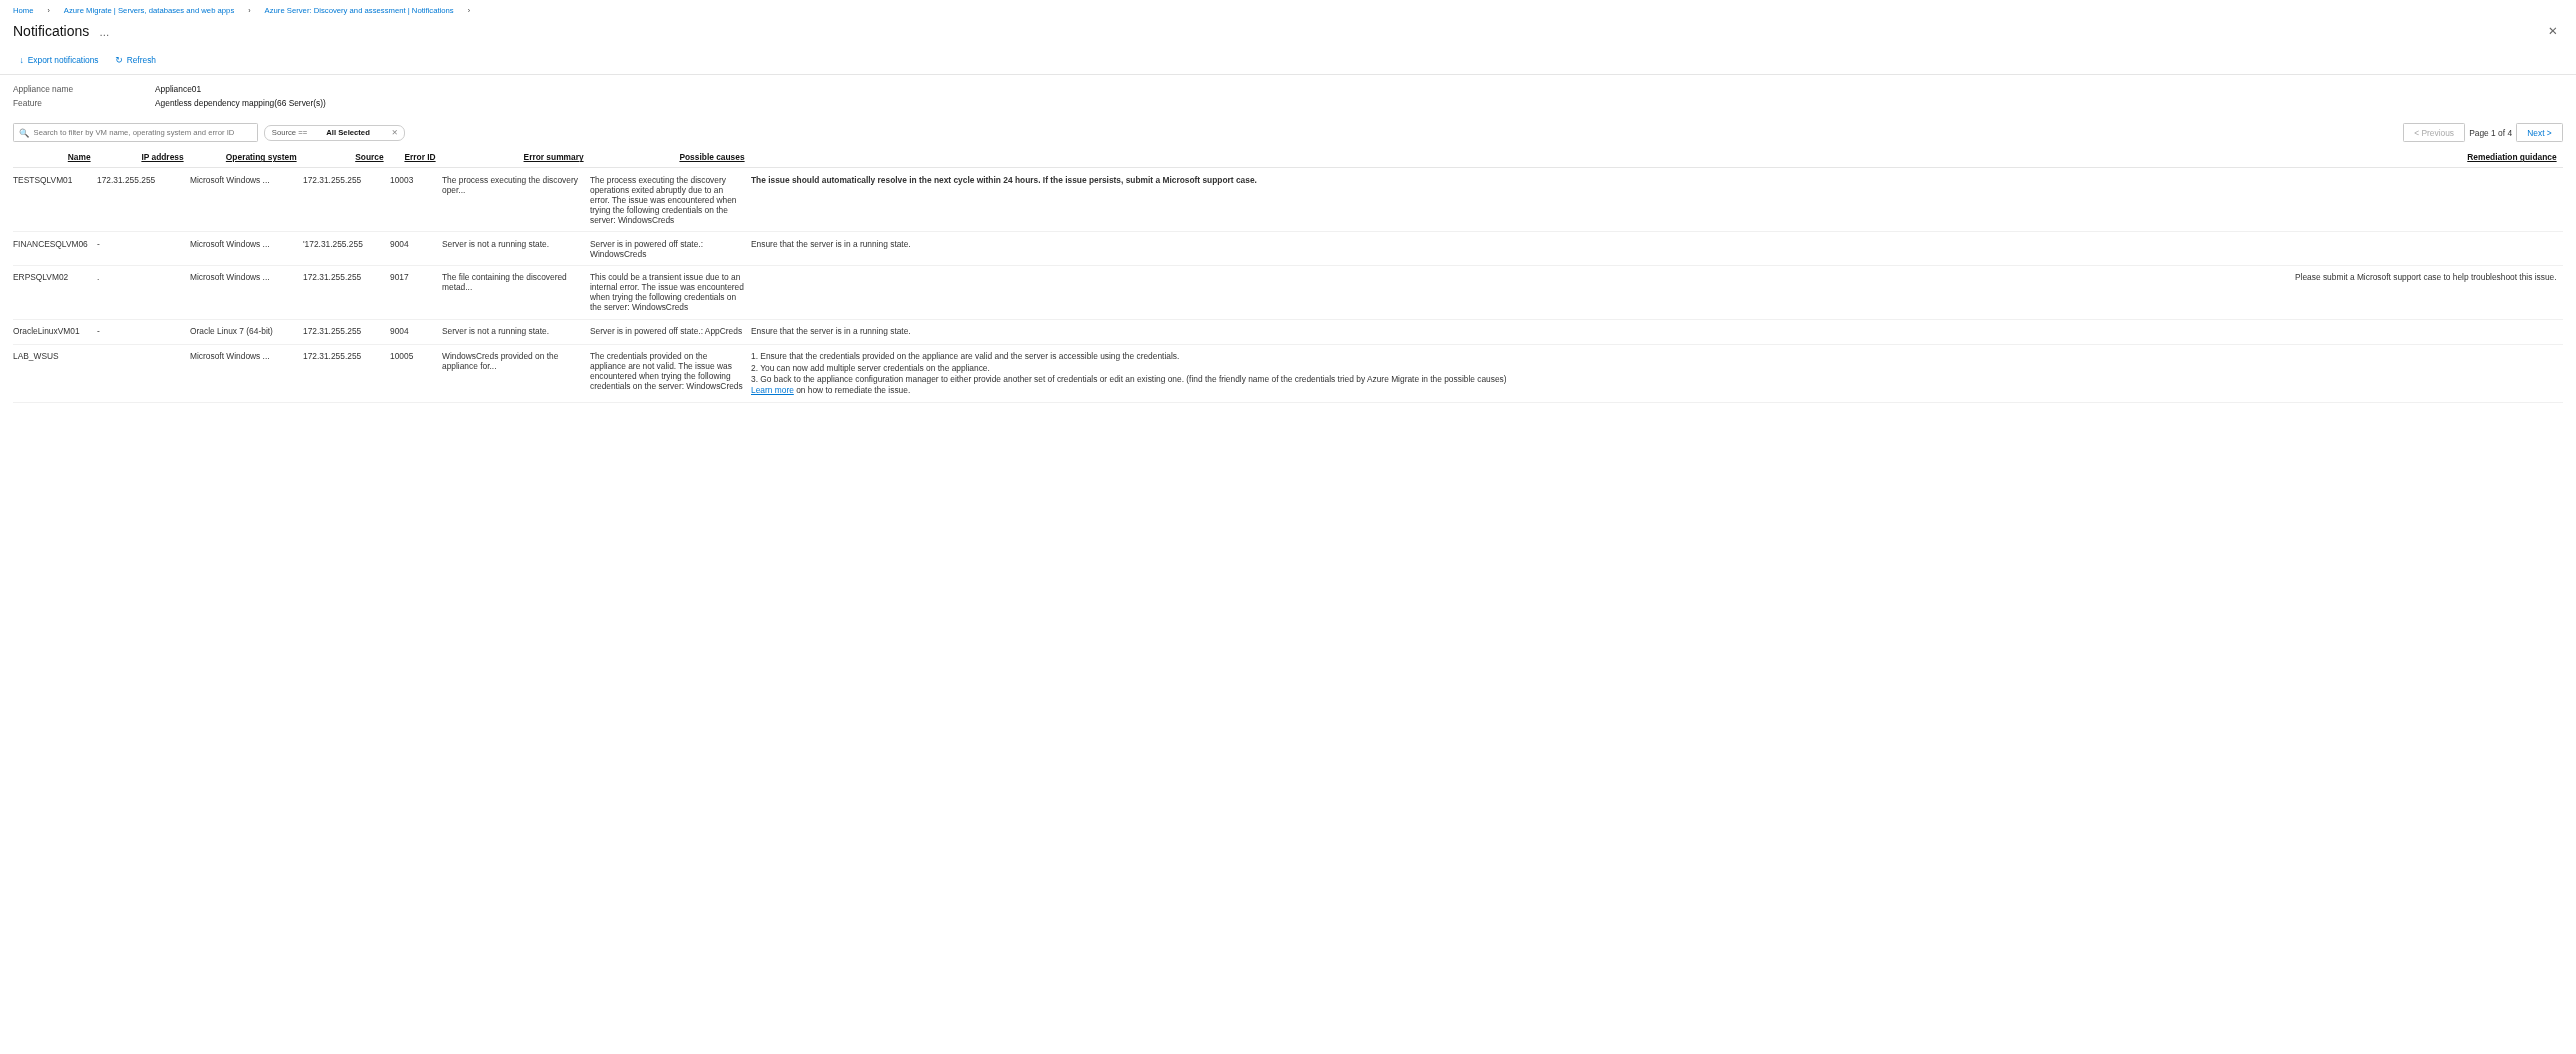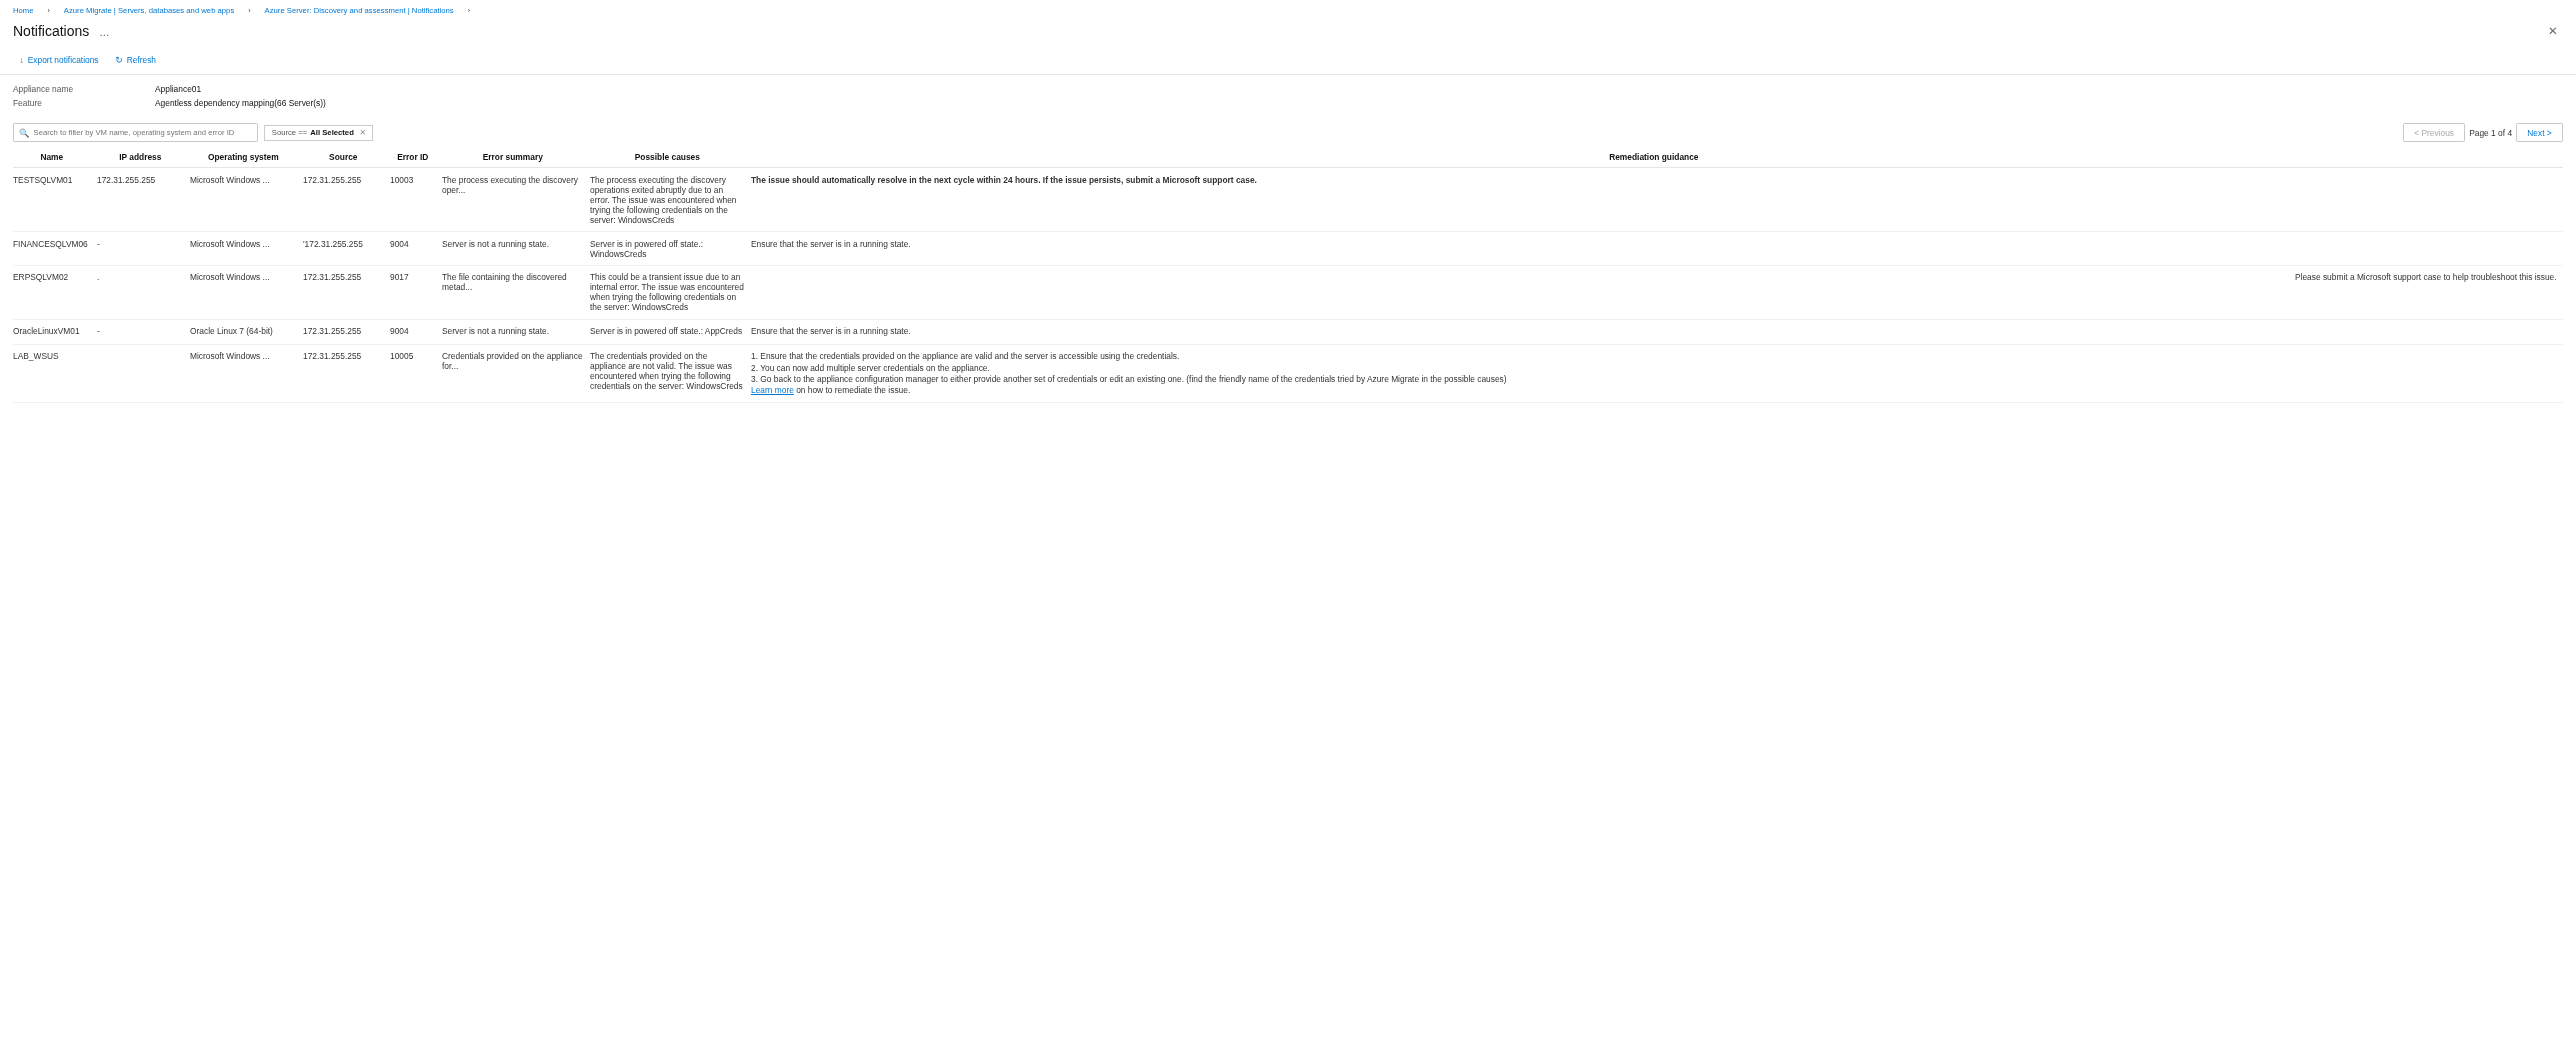--- a/index.html
+++ b/index.html
@@ -23,34 +23,34 @@
     .meta-section { padding: 9px 13px 6.4px; }
     .meta-row { display: flex; align-items: center; margin-bottom: 3.9px; }
     .meta-label { width: 142px; color: #555; font-size: 8.4px; }
     .meta-value { color: #111; font-size: 8.4px; }
     
     .filter-bar { display: flex; align-items: center; justify-content: space-between; padding: 5.2px 13px; }
     .filter-bar-left { display: flex; align-items: center; gap: 6.4px; }
     .search-box { display: flex; align-items: center; border: 0.6px solid #c8c8c8; border-radius: 1.3px; padding: 3.2px 5.2px; width: 245px; background: #fff; }
     .search-box input { border: none; outline: none; font-size: 7.7px; color: #555; width: 100%; background: transparent; }
     .search-icon-span { color: #666; margin-right: 3.9px; font-size: 8.4px; }
-    .source-badge { display: flex; align-items: flex-end; border: 0.6px solid #ccc; border-radius: 0; padding: 2.6px 6.4px; font-size: 7.7px; background: #fff; cursor: pointer; gap: 3px; }
+    .source-badge { display: flex; align-items: flex-end; border: 0.6px solid #ccc; border-radius: 7px; padding: 2.6px 6.4px; font-size: 7.7px; background: #fff; cursor: pointer; gap: 19px; }
     .source-badge-label { color: #555; }
     .source-badge-value { font-weight: 600; color: #111; }
     .source-badge-x { color: #888; margin-left: 2.6px; cursor: pointer; }
     
     .pagination { display: flex; align-items: center; gap: 3.9px; padding-left: 16px; }
     .page-btn { padding: 3.2px 10.3px; border: 0.6px solid #c8c8c8; background: #fff; color: #0078d4; cursor: pointer; font-size: 8.4px; border-radius: 1.3px; }
     .page-btn:disabled { color: #aaa; cursor: not-allowed; }
     .page-info { font-size: 8.4px; color: #333; white-space: nowrap; }
     
     .table-container { padding: 0 13px; overflow-x: auto; }
     table { width: 100%; border-collapse: collapse; font-size: 8.4px; }
     thead tr { border-bottom: 0.6px solid #e5e5e5; }
-    thead th { text-align: center; padding: 5.2px 6.4px 5.2px 0; font-weight: 600; color: #111; font-size: 8.4px; vertical-align: bottom; white-space: nowrap; }
+    thead th { text-align: right; padding: 5.2px 6.4px 5.2px 0; font-weight: 600; color: #111; font-size: 8.4px; vertical-align: bottom; white-space: nowrap; text-decoration: underline; }
     tbody tr { border-bottom: 0.6px solid #f0f0f0; }
     tbody td { padding: 6.4px 6.4px 6.4px 0; vertical-align: top; font-size: 8.4px; color: #333; }
     
     .col-name { width: 84px; }
     .col-ip { width: 93px; }
     .col-os { width: 113px; }
     .col-source { width: 87px; }
     .col-errorid { width: 52px; }
     .col-errsum { width: 148px; }
     .col-causes { width: 161px; }
@@ -181,20 +181,20 @@
           <td class="col-remediation">
             <div style="margin-bottom: 1.3px;">Ensure that the server is in a running state.</div>
           </td>
         </tr>
         <tr>
           <td class="col-name">LAB_WSUS</td>
           <td class="col-ip"></td>
           <td class="col-os">Microsoft Windows ...</td>
           <td class="col-source">172.31.255.255</td>
           <td class="col-errorid">10005</td>
-          <td class="col-errsum">Credentials provided on the appliance for...</td>
+          <td class="col-errsum">WindowsCreds provided on the appliance for...</td>
           <td class="col-causes">The credentials provided on the appliance are not valid. The issue was encountered when trying the following credentials on the server: WindowsCreds</td>
           <td class="col-remediation"><div style="margin-bottom: 1.3px;">1. Ensure that the credentials provided on the appliance are valid and the server is accessible using the credentials.</div><div style="margin-bottom: 1.3px;">2. You can now add multiple server credentials on the appliance.</div><div style="margin-bottom: 1.3px;">3. Go back to the appliance configuration manager to either provide another set of credentials or edit an existing one. (find the friendly name of the credentials tried by Azure Migrate in the possible causes)</div><a class="link-blue" href="#">Learn more</a><span> on how to remediate the issue.</span></td>
         </tr>
       </tbody>
   </table>
 </div>
 
 
 </body></html>

